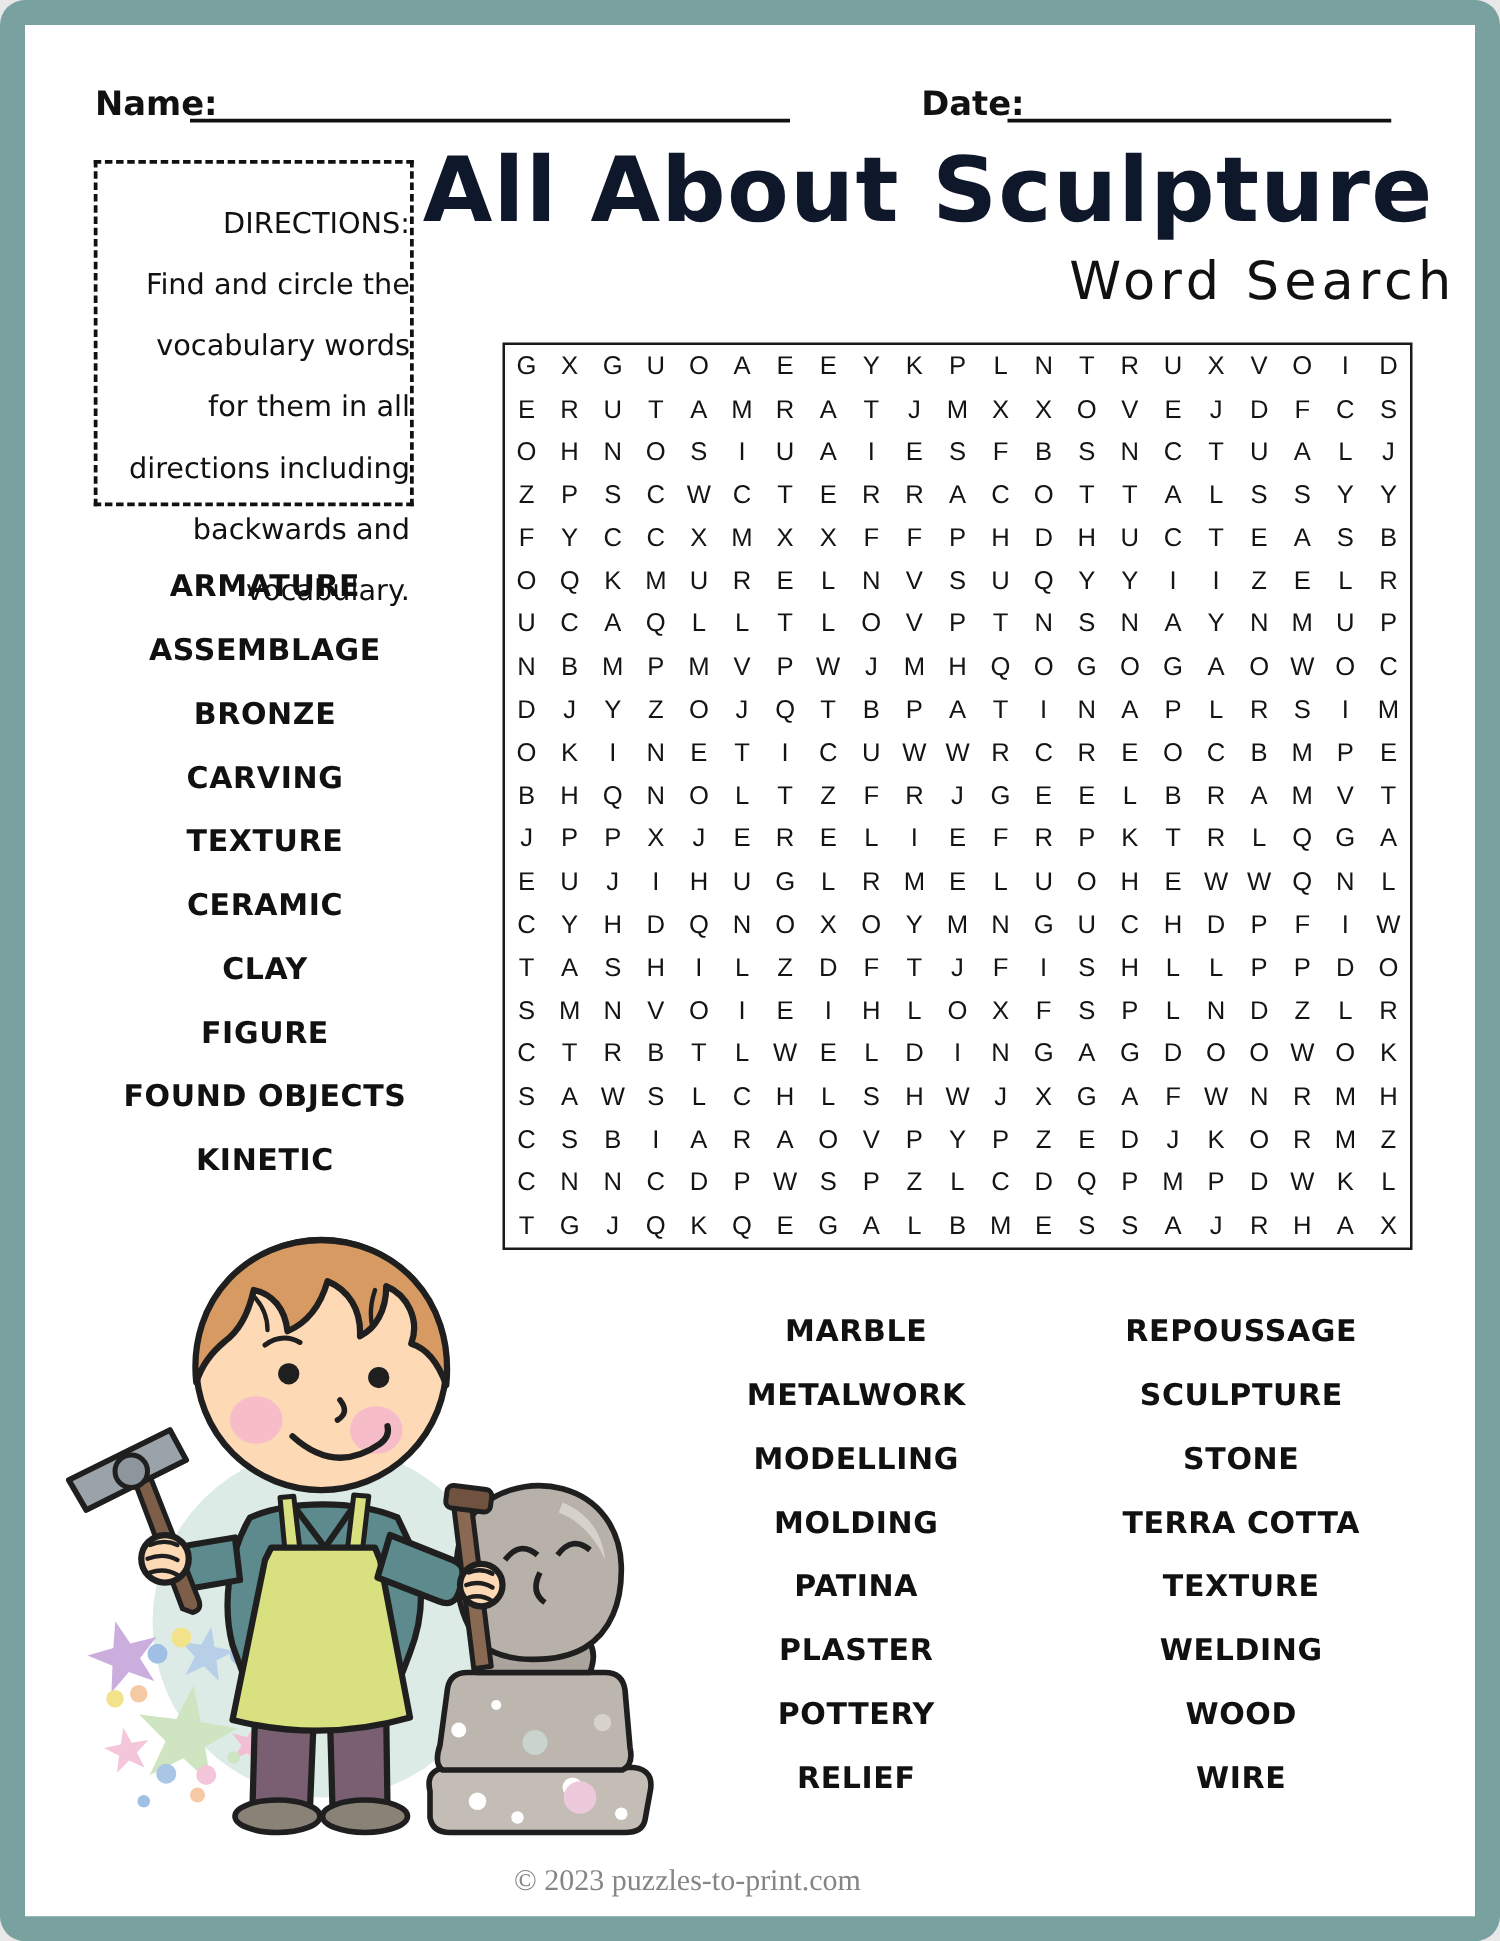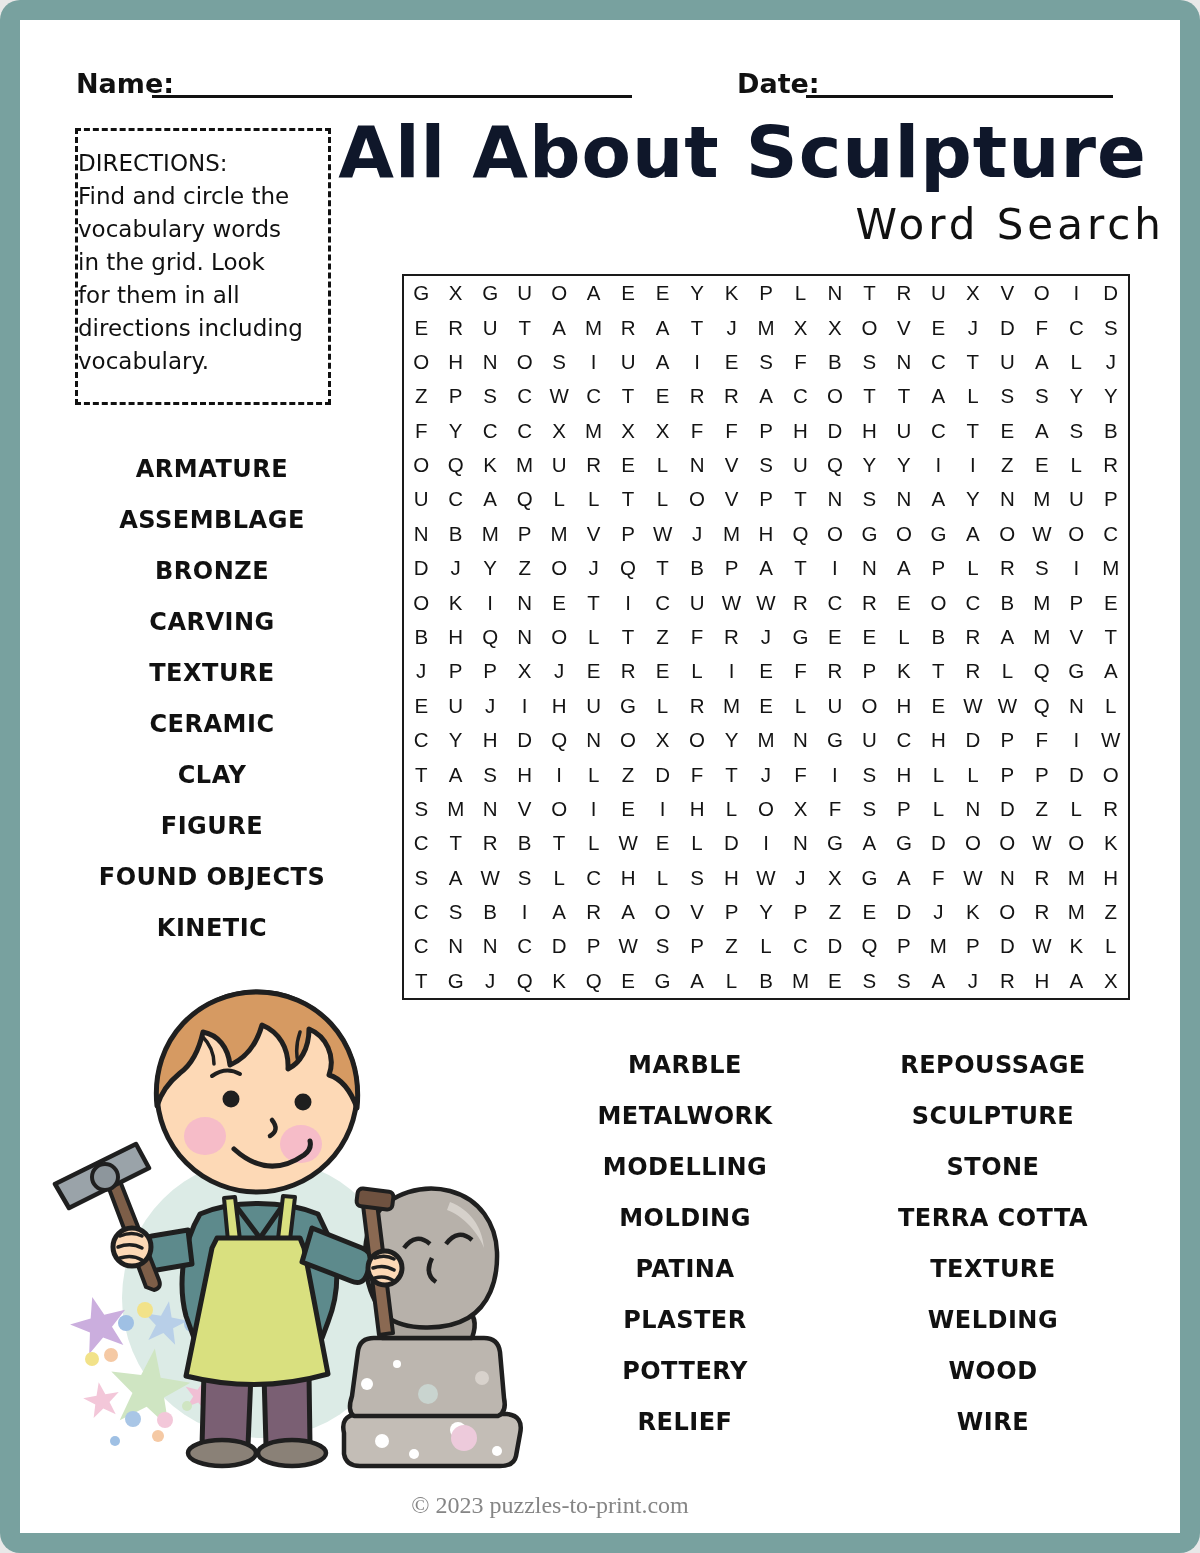--- a/index.html
+++ b/index.html
@@ -5,21 +5,21 @@
   html,body{margin:0;padding:0;background:#e8e8e8;}
   .page{position:relative;width:1200px;height:1553px;background:#78a19f;font-family:"DejaVu Sans",sans-serif;overflow:hidden;border-radius:20px;}
   .inner{position:absolute;left:20px;top:20px;width:1160px;height:1513px;background:#ffffff;}
   .fill-label{position:absolute;font-size:27px;font-weight:bold;color:#111;}
   .fill-line{position:absolute;height:0;border-bottom:3px solid #111;}
   #name-label{left:76px;top:68px;}
   #name-line{left:152px;top:95px;width:480px;}
   #date-label{left:737px;top:68px;}
   #date-line{left:806px;top:95px;width:307px;}
   .directions-box{position:absolute;left:75px;top:128px;width:256px;height:277px;border:3px dashed #111;box-sizing:border-box;padding-top:16px;}
-  .dir-line{font-size:23px;line-height:33px;text-align:left;color:#111;}
+  .dir-line{font-size:23px;line-height:33px;text-align:right;color:#111;margin-top:16px;}
   .title{position:absolute;left:320px;top:110px;width:845px;text-align:center;font-size:72px;font-weight:bold;color:#0f172a;letter-spacing:1px;white-space:nowrap;}
   .subtitle{position:absolute;left:320px;top:200px;width:845px;text-align:right;font-size:42px;color:#111;letter-spacing:4px;}
   .word-col{position:absolute;}
   .word{font-size:24px;line-height:26px;margin-bottom:25px;text-align:center;color:#111;letter-spacing:.5px;font-weight:bold;}
   #left-words{left:78px;top:456px;width:268px;}
   #bottom-words-1{left:543px;top:1052px;width:284px;}
   #bottom-words-2{left:848px;top:1052px;width:290px;}
   #grid{position:absolute;left:402px;top:274px;width:724px;height:722px;border:2.5px solid #1a1a1a;display:grid;grid-template-columns:repeat(21,1fr);grid-template-rows:repeat(21,1fr);background:#fff;}
   .cell{display:flex;align-items:center;justify-content:center;font-family:"Liberation Sans",sans-serif;font-size:20.5px;color:#141414;}
   .illustration{position:absolute;left:52px;top:986px;width:492px;height:506px;}
@@ -36,23 +36,23 @@
   <span class="fill-label" id="date-label">Date:</span>
   <span class="fill-line" id="date-line"></span>
 
   <div class="title">All About Sculpture</div>
   <div class="subtitle">Word Search</div>
 
   <div class="directions-box">
       <div class="dir-line">DIRECTIONS:</div>
       <div class="dir-line">Find and circle the</div>
       <div class="dir-line">vocabulary words</div>
-      <div class="dir-line">in the grid.  Look</div>
       <div class="dir-line">for them in all</div>
       <div class="dir-line">directions including</div>
+      <div class="dir-line">backwards and</div>
       <div class="dir-line">vocabulary.</div>
     </div>
 
   <div class="word-col" id="left-words">
       <div class="word">ARMATURE</div>
       <div class="word">ASSEMBLAGE</div>
       <div class="word">BRONZE</div>
       <div class="word">CARVING</div>
       <div class="word">TEXTURE</div>
       <div class="word">CERAMIC</div>

